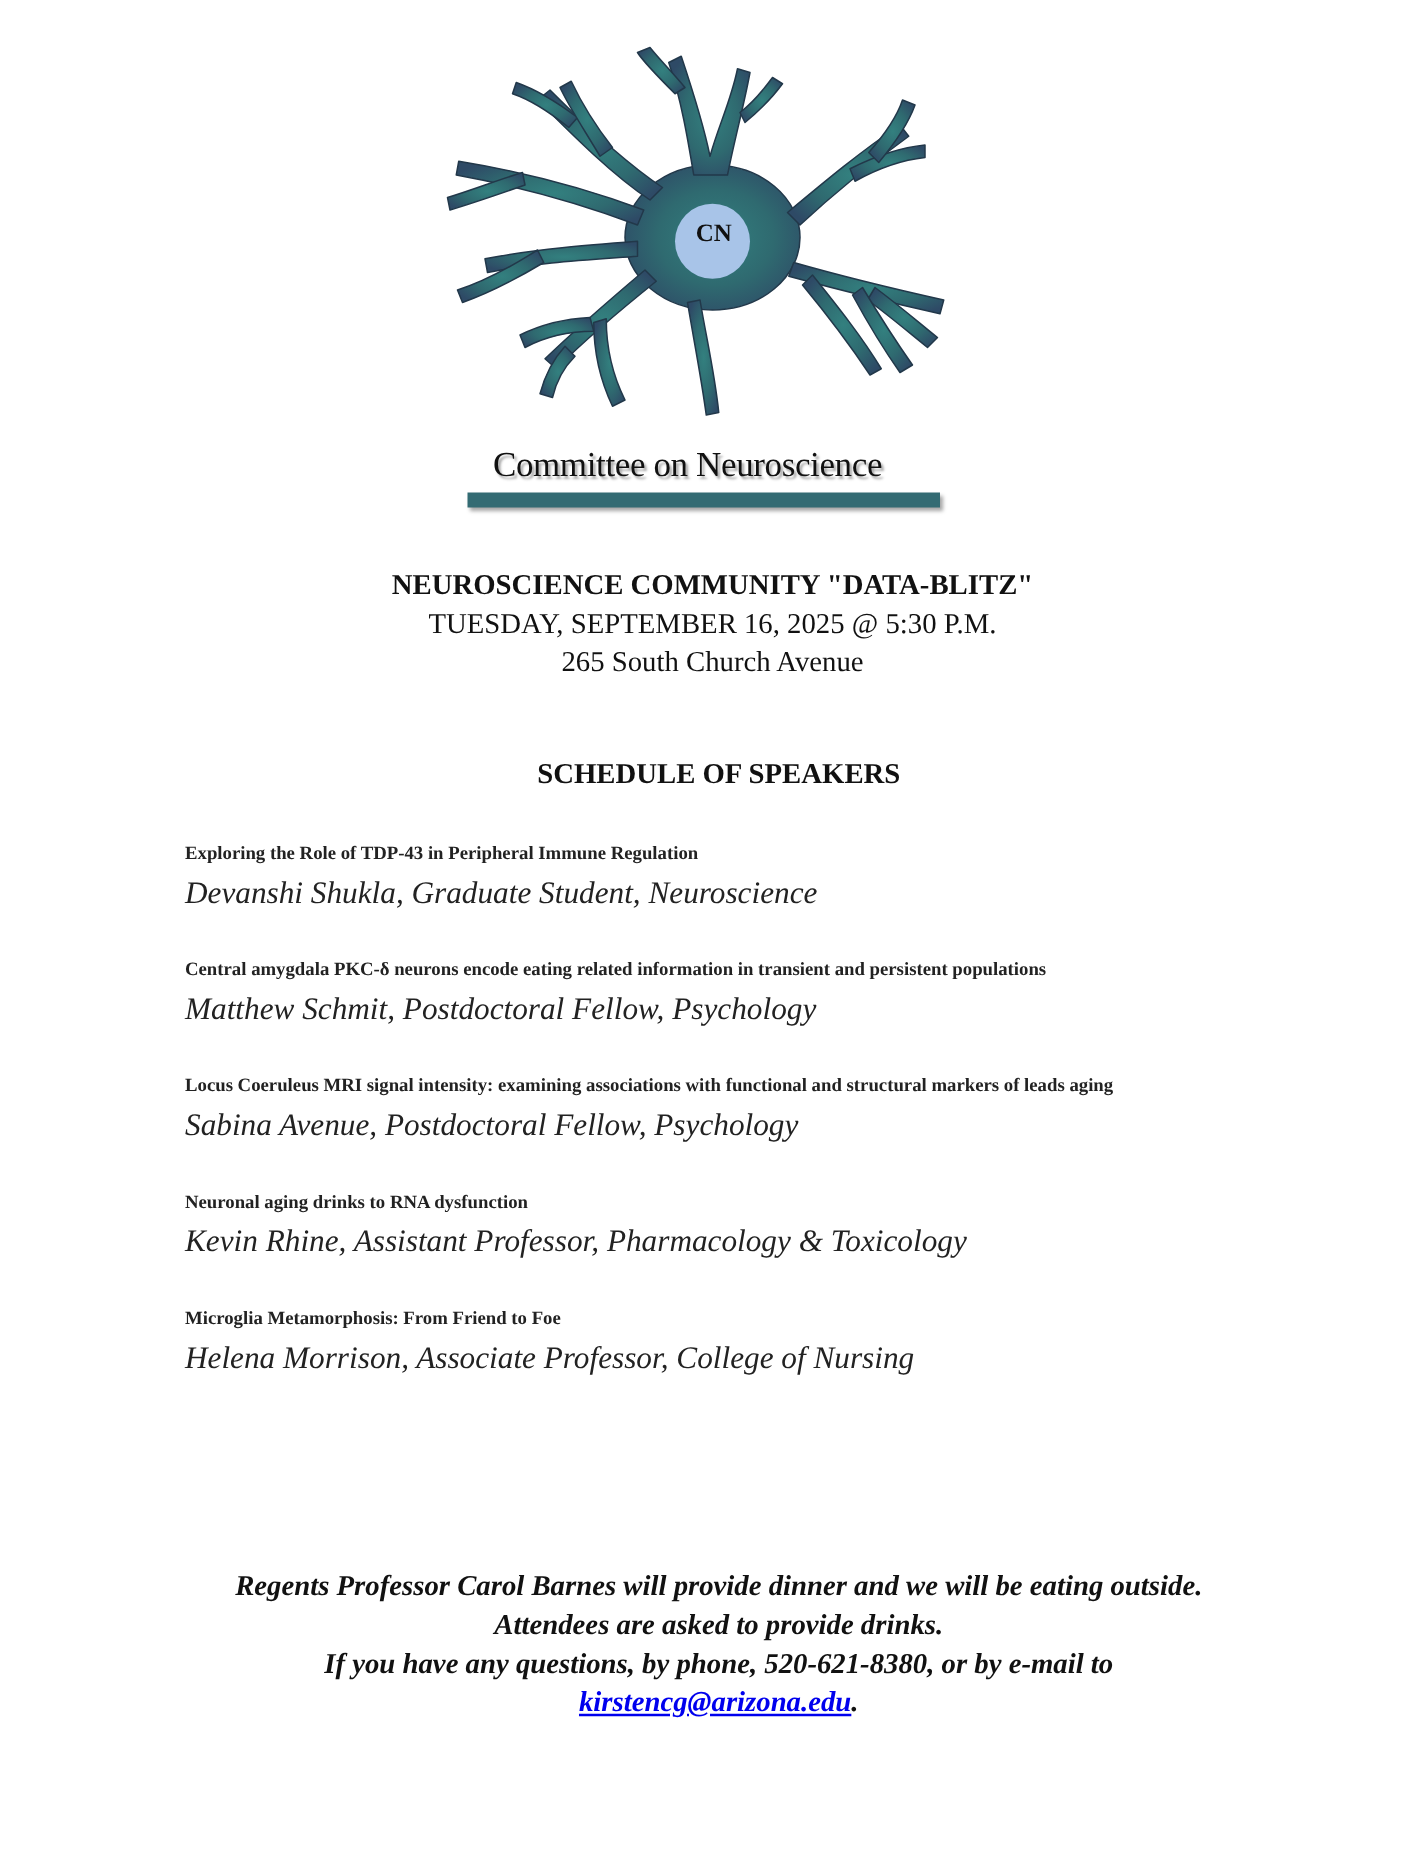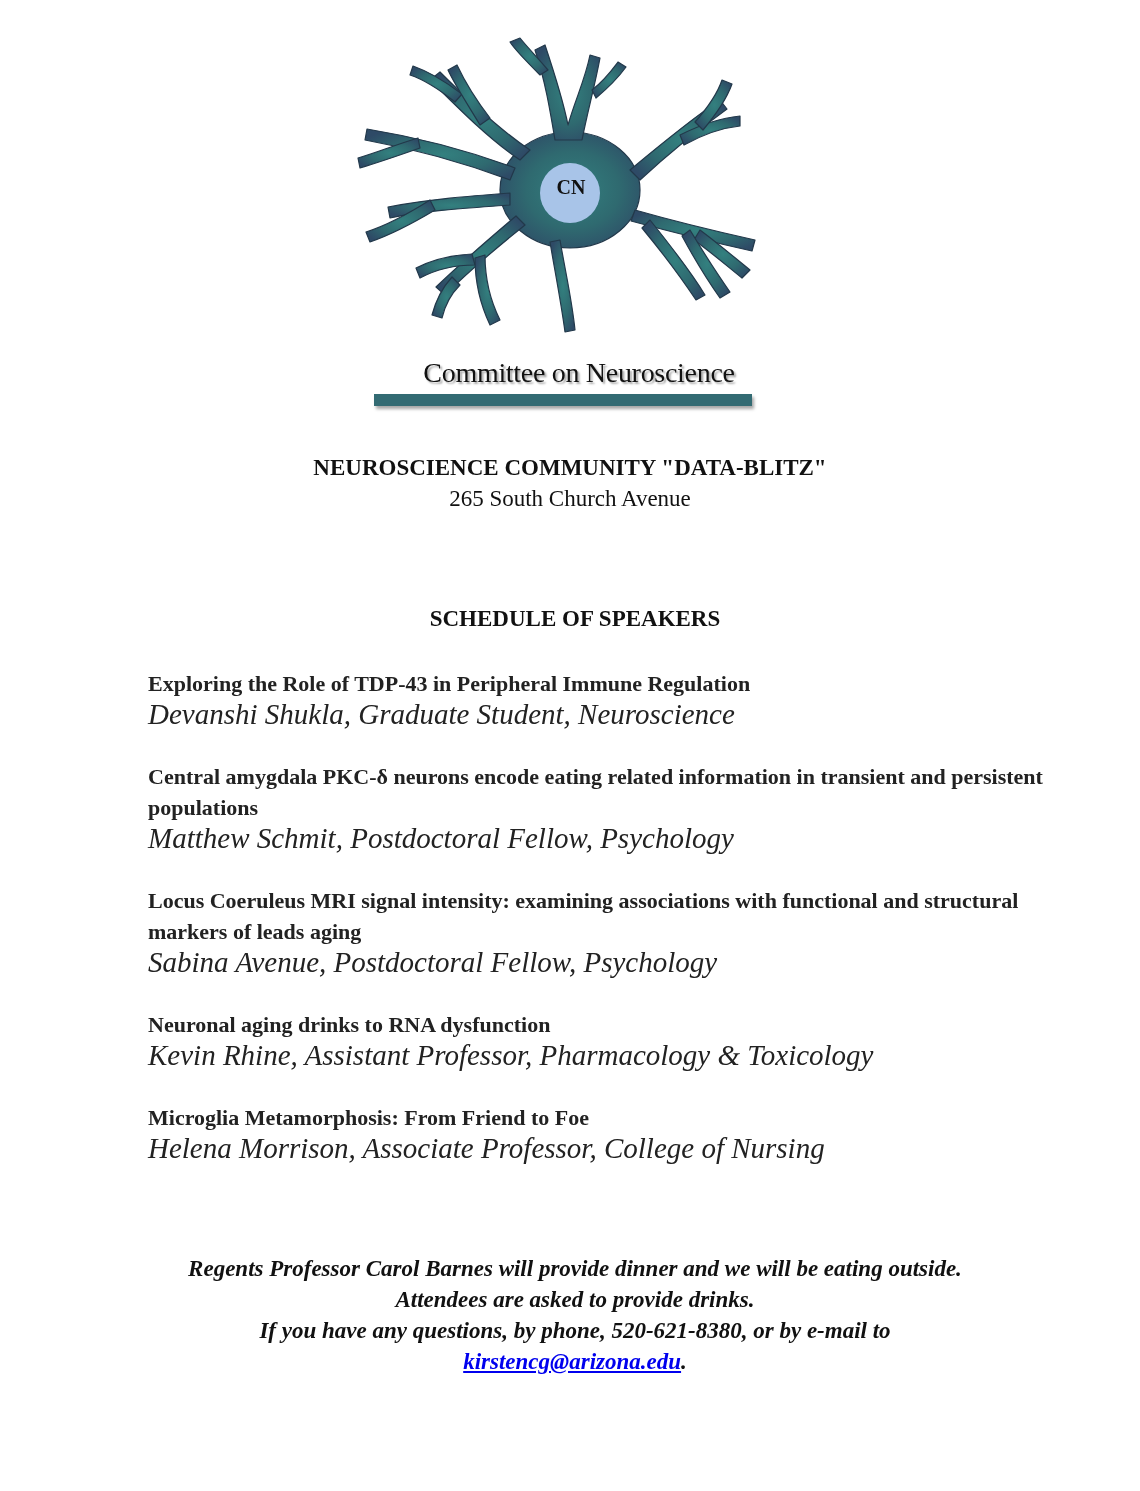--- a/index.html
+++ b/index.html
@@ -3,21 +3,21 @@
 <meta charset="utf-8">
 <style>
   html, body { margin: 0; padding: 0; background: #ffffff; }
   body {
     width: 1140px; height: 1491px; position: relative; overflow: hidden;
     font-family: "Liberation Serif", "DejaVu Serif", serif; color: #111;
   }
   .logo { position: absolute; left: 350px; top: 30px; width: 420px; height: 390px; }
   .logo svg { position: absolute; left: 0; top: 0; }
   .logo-caption {
-    position: absolute; left: 44px; top: 327px; width: 370px;
+    position: absolute; left: 15px; top: 327px; width: 370px;
     font-size: 28px; color: #111; text-align: center;
     text-shadow: 2px 2px 2px rgba(0,0,0,0.35); white-space: nowrap;
     letter-spacing: -0.3px;
   }
   .logo-bar {
     position: absolute; left: 24px; top: 364px; width: 378px; height: 12px;
     background: #336b73; box-shadow: 2px 3px 3px rgba(0,0,0,0.35);
   }
   .cn-text {
     position: absolute; left: 186px; top: 146px; width: 70px; text-align: center;
@@ -25,22 +25,22 @@
   }
   .header { position: absolute; left: 0; top: 452px; width: 1140px; text-align: center; }
   .header .line { font-size: 23px; line-height: 31px; }
   .header .title { font-weight: bold; }
   .schedule-heading {
     position: absolute; left: 0; top: 606px; width: 1150px; text-align: center;
     font-size: 23px; font-weight: bold;
   }
   .talks { position: absolute; left: 148px; top: 668px; width: 940px; }
   .talk { margin-bottom: 31px; }
-  .talk-title { font-size: 22px; font-weight: bold; line-height: 31px; color: #222; }
-  .talk-speaker { font-size: 29px; font-style: italic; line-height: 31px; color: #222; }
+  .talk-title { font-size: 15px; font-weight: bold; line-height: 31px; color: #222; }
+  .talk-speaker { font-size: 25px; font-style: italic; line-height: 31px; color: #222; }
   .footer {
     position: absolute; left: 0; top: 1253px; width: 1150px; text-align: center;
     font-style: italic; font-weight: bold; font-size: 23px; line-height: 31px;
   }
   .footer a { color: #0000ee; text-decoration: underline; }
 </style>
 </head>
 <body>
 
 <div class="logo">
@@ -86,20 +86,21 @@
     </g>
     <circle cx="220" cy="163" r="30" fill="#a8c4e8"></circle>
   </svg>
   <div class="cn-text">CN</div>
   <div class="logo-caption">Committee on Neuroscience</div>
   <div class="logo-bar"></div>
 </div>
 
 <div class="header">
   <div class="line title">NEUROSCIENCE COMMUNITY "DATA-BLITZ"</div>
+  <div class="line">TUESDAY, SEPTEMBER 16, 2025 @ 5:30 P.M.</div>
   <div class="line">265 South Church Avenue</div>
 </div>
 
 <div class="schedule-heading">SCHEDULE OF SPEAKERS</div>
 
 <div class="talks">
   <div class="talk">
     <div class="talk-title">Exploring the Role of TDP-43 in Peripheral Immune Regulation</div>
     <div class="talk-speaker">Devanshi Shukla, Graduate Student, Neuroscience</div>
   </div>

